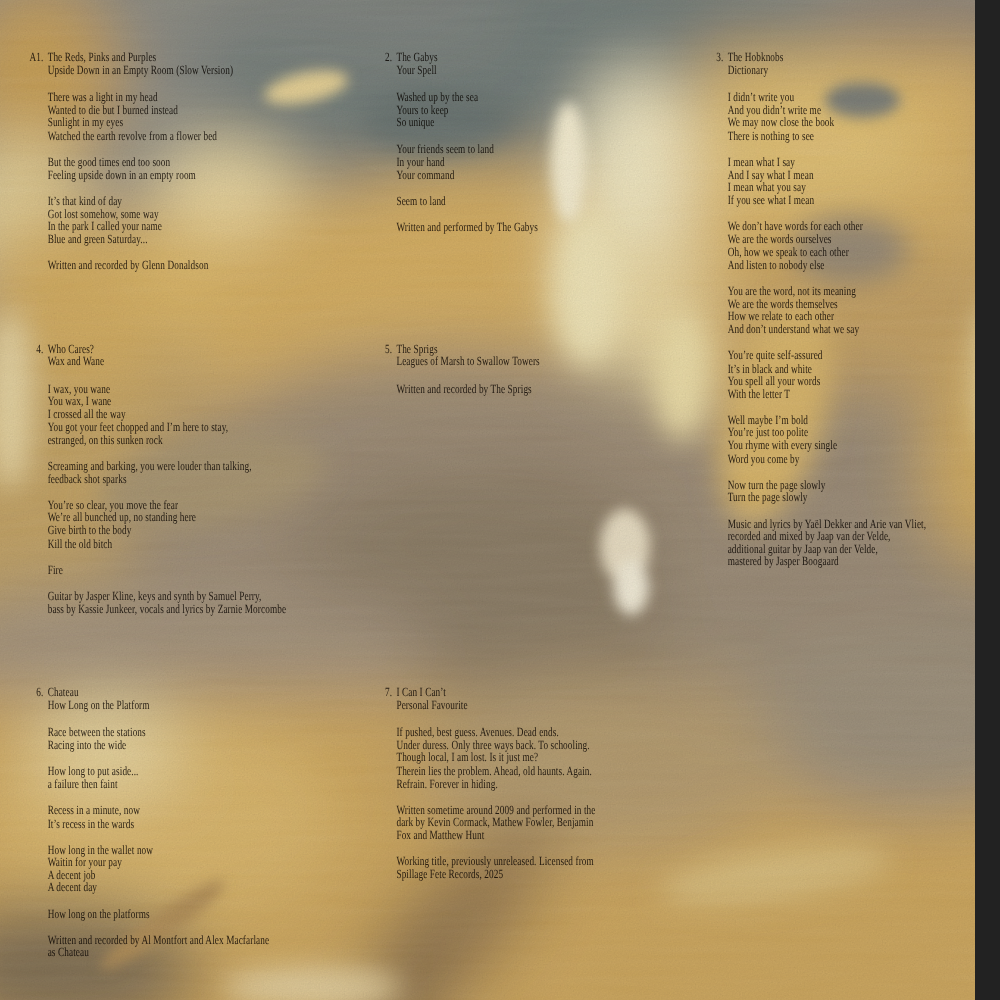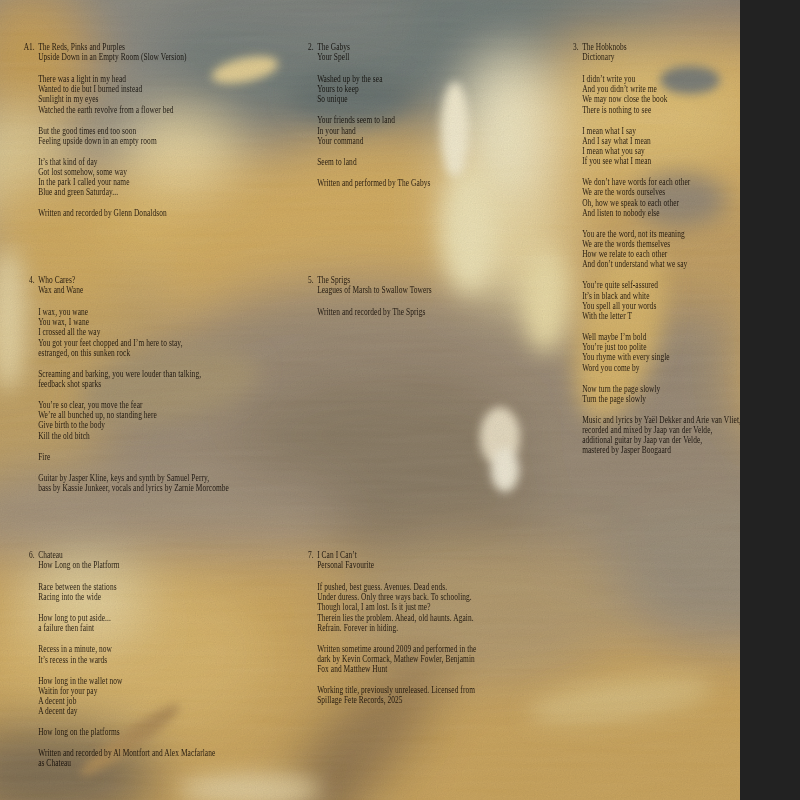--- a/index.html
+++ b/index.html
@@ -1,19 +1,18 @@
 <!DOCTYPE html>
 <html><head>
 <meta charset="utf-8">
 <style>
   html,body{margin:0;padding:0;background:#222;}
   .stage{
-    position:relative;width:720px;height:800px;overflow:hidden;
+    position:relative;width:780px;height:800px;overflow:hidden;
     font-family:"Liberation Serif", serif;
-    padding-left:20px;
   }
   .stage svg.bg{position:absolute;inset:0;width:800px;height:800px;display:block;}
   .tracks-layer{position:absolute;inset:0;}
   .track{position:absolute;color:#38312a;mix-blend-mode:multiply;}
   .tinner{display:flex;transform:scaleX(0.74);transform-origin:0 0;}
   .tnum{width:20px;text-align:right;flex:0 0 20px;}
   .tbody{margin-left:4.5px;}
   .line{
     font-size:10px;line-height:10.2px;white-space:nowrap;
     letter-spacing:0.1px;

